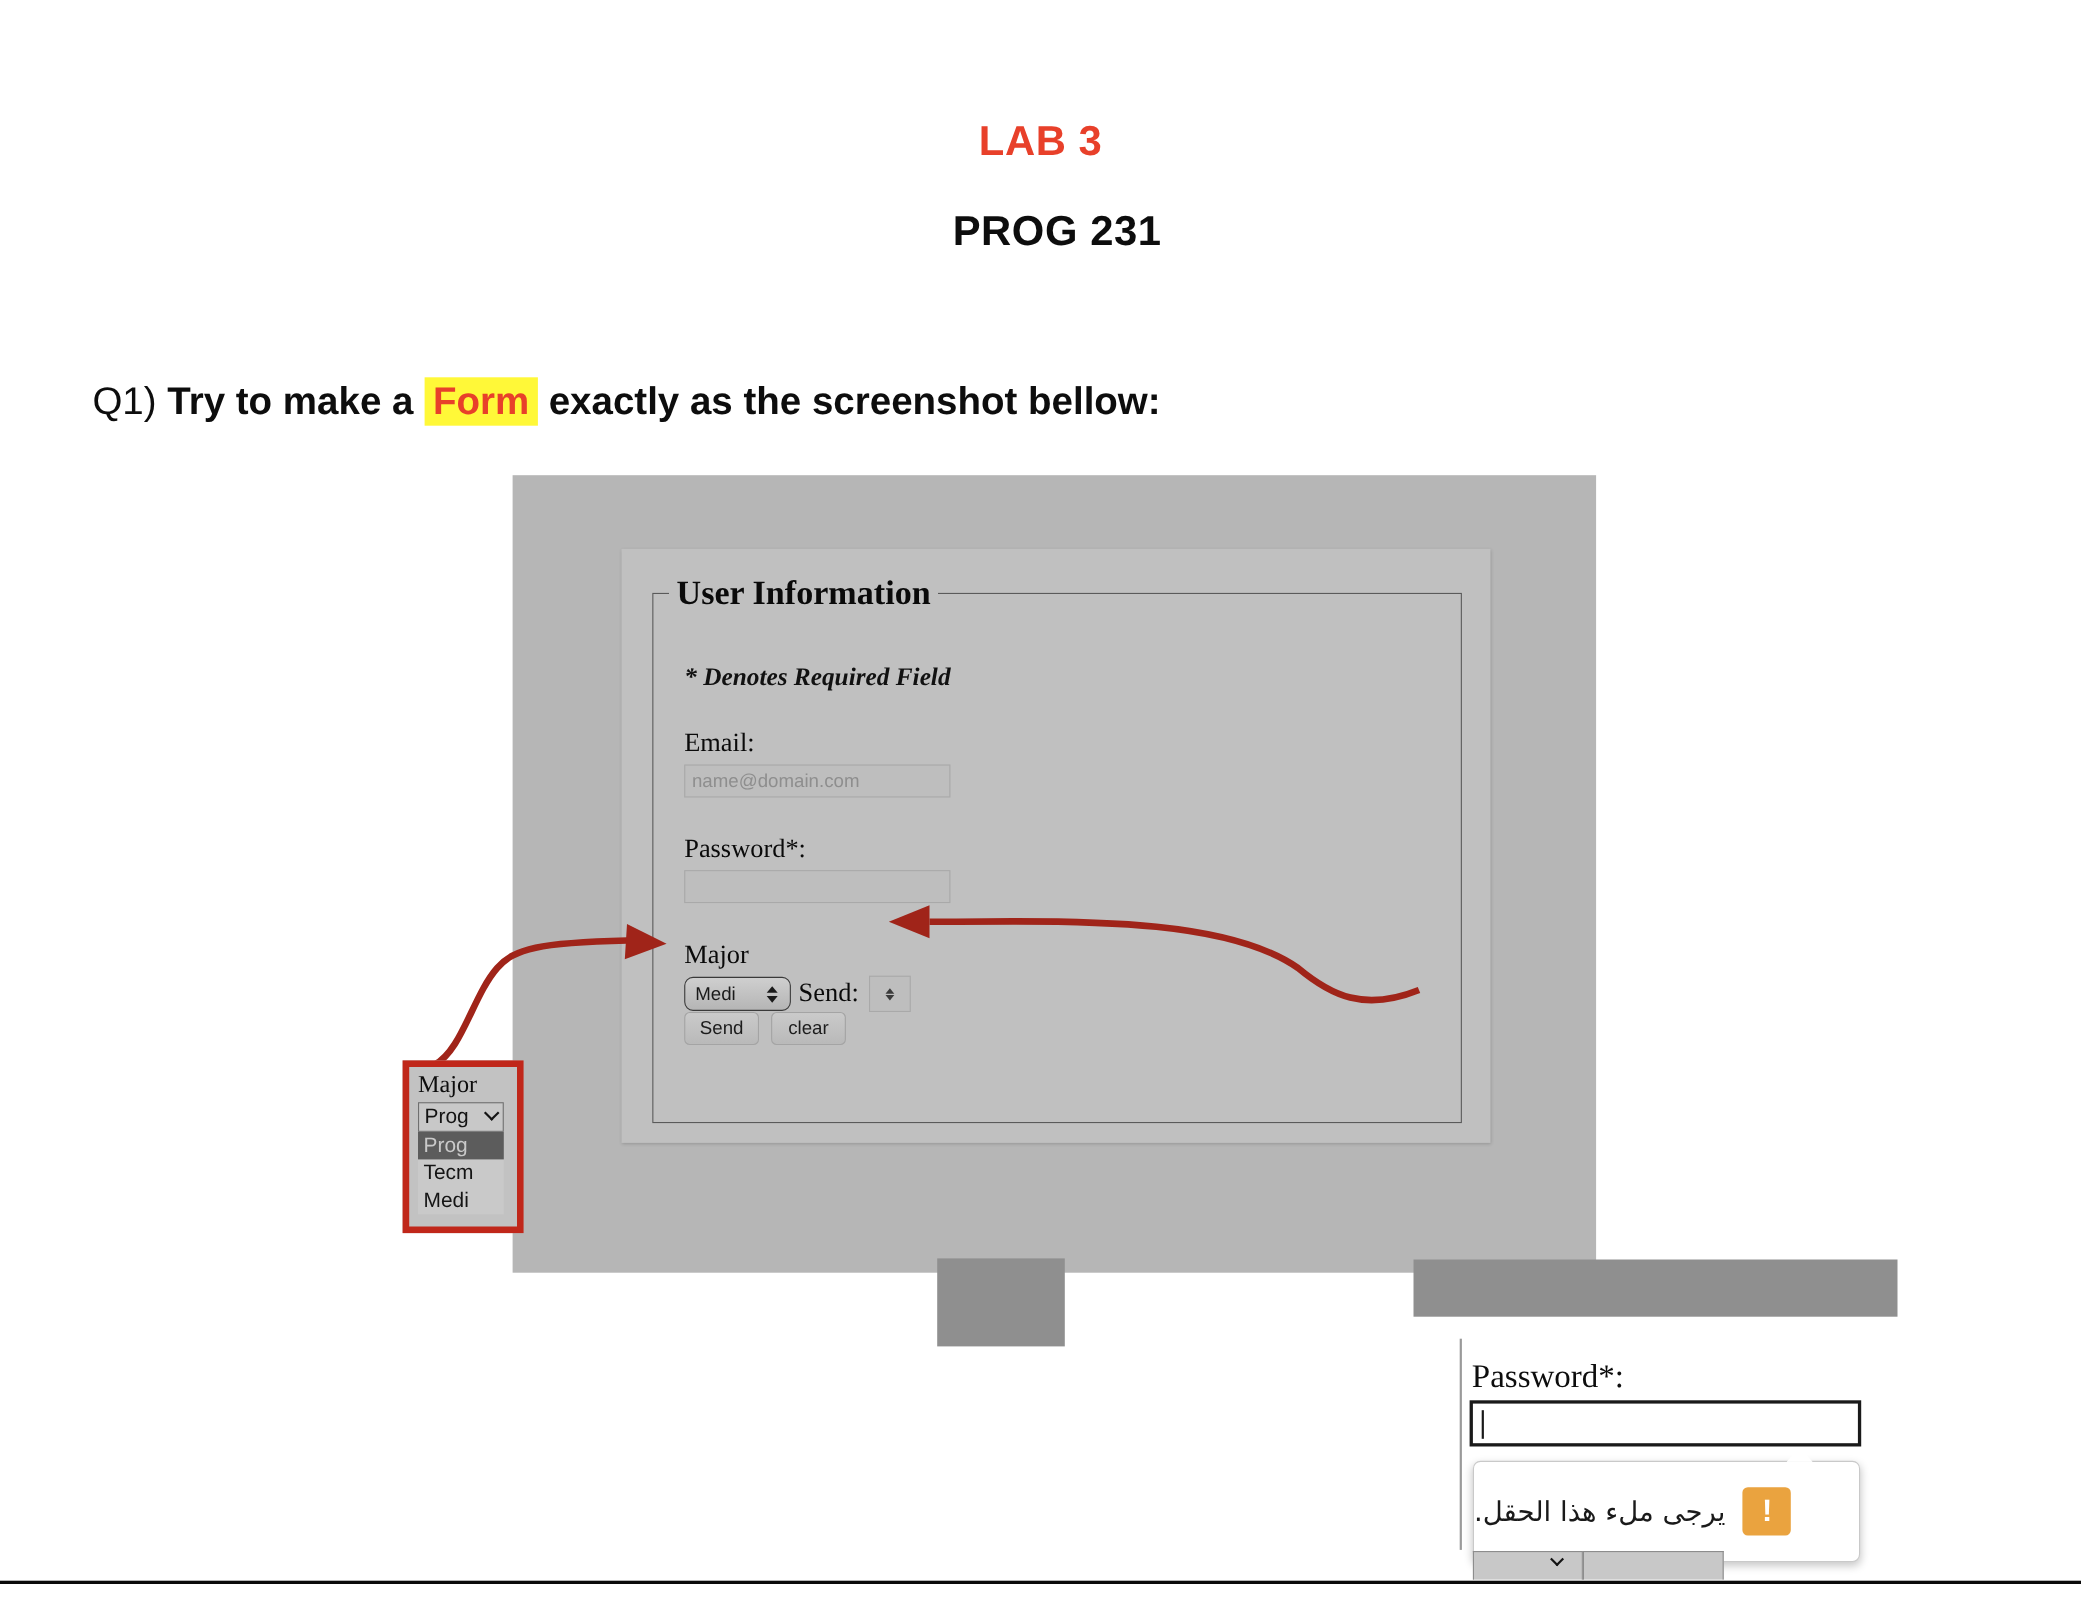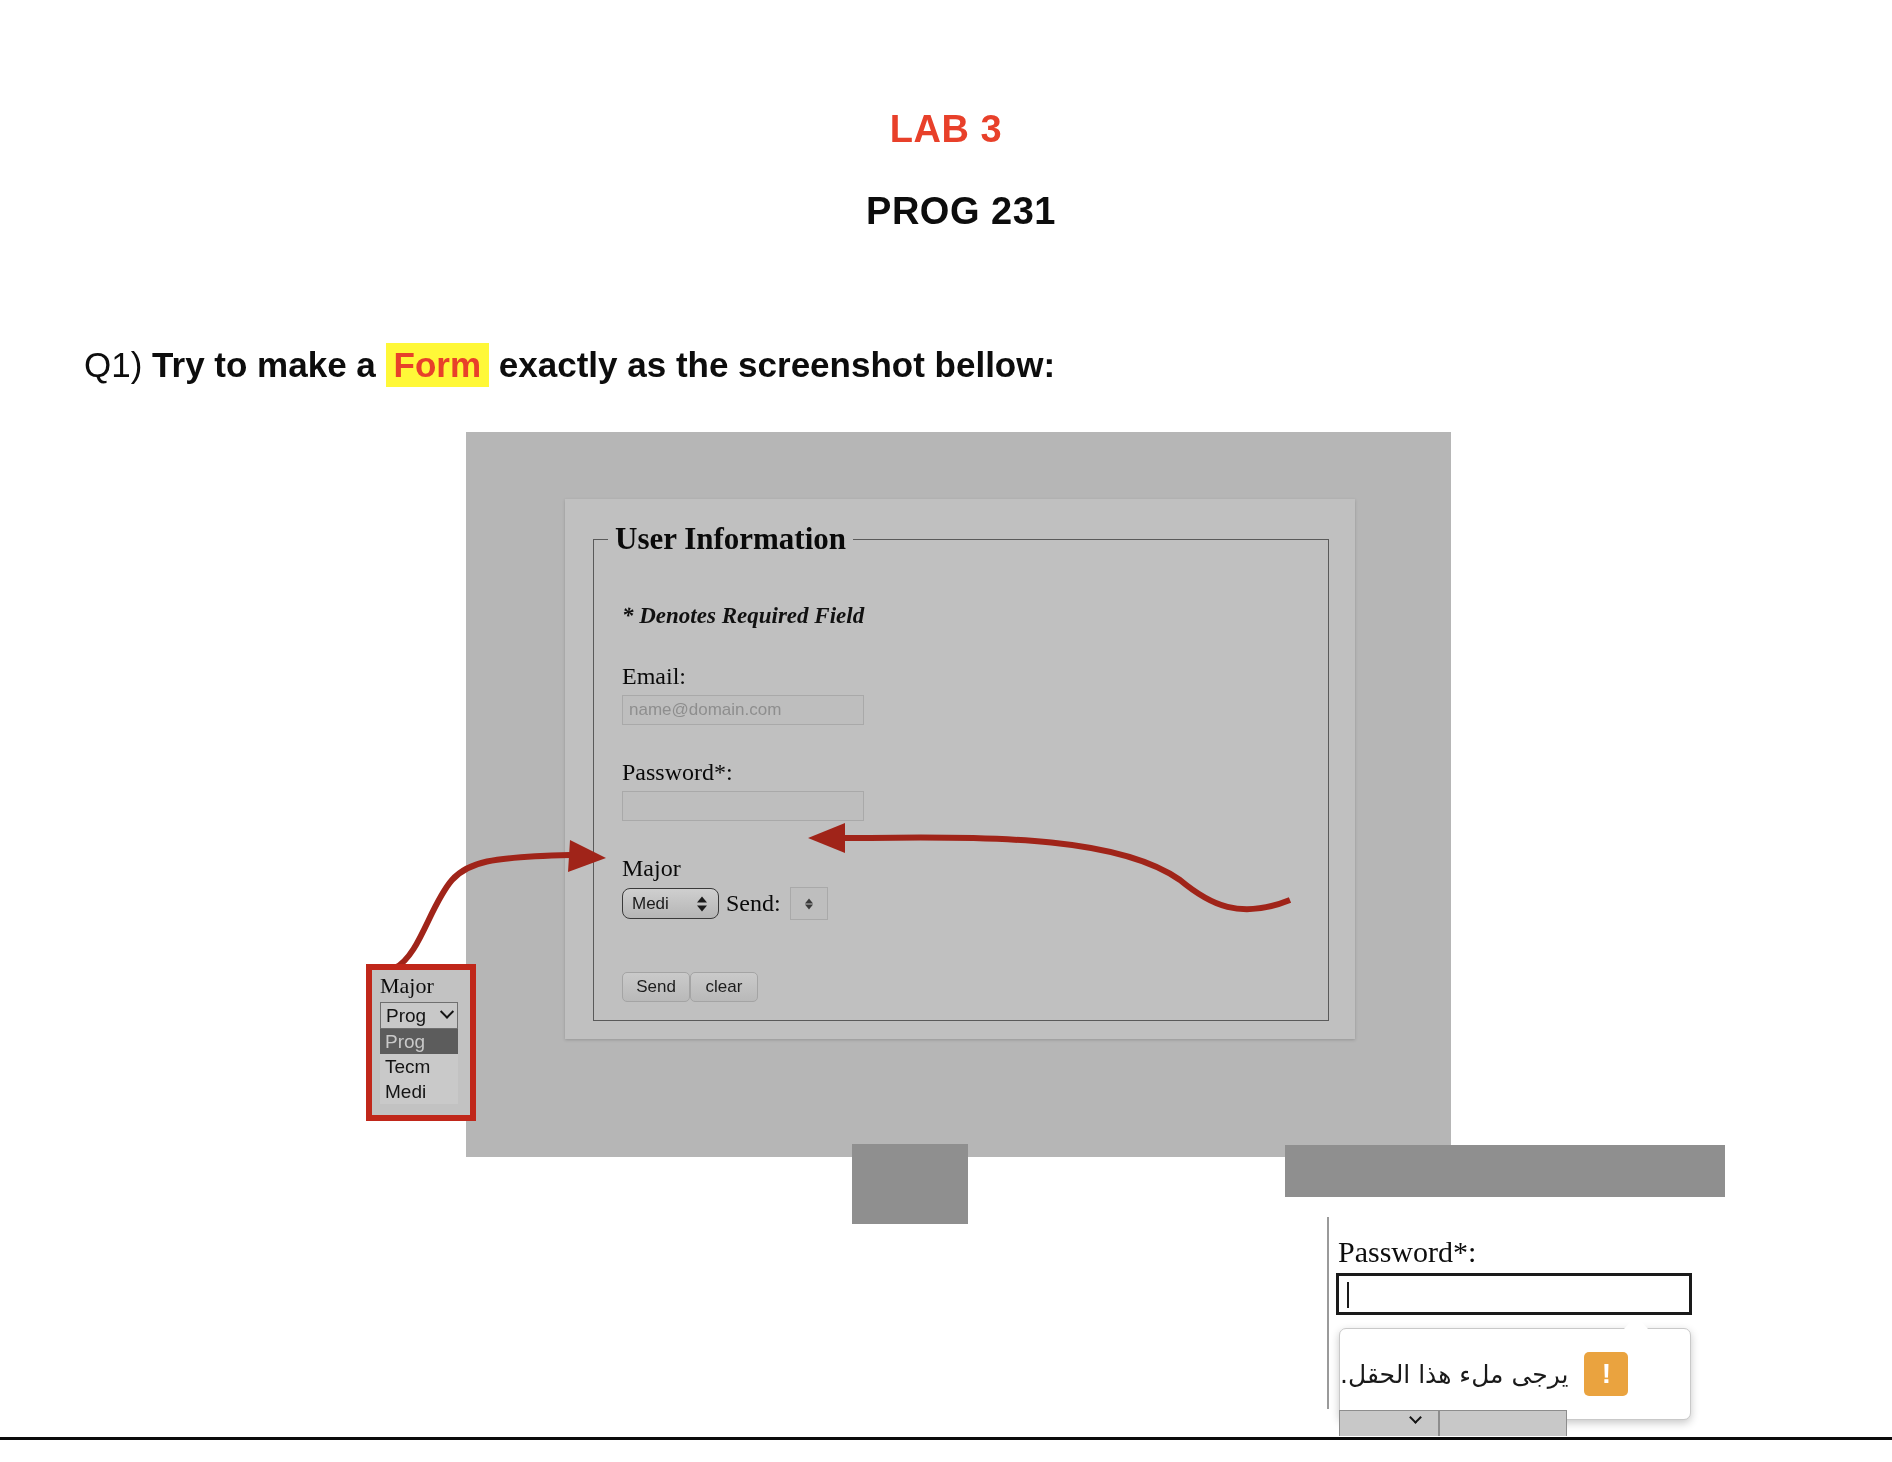--- a/index.html
+++ b/index.html
@@ -133,21 +133,21 @@
     transform: translate(-50%,-50%);
     display: flex; flex-direction: column; align-items: center;
     gap: 1px;
   }
   .num-arrows .tri-up, .num-arrows .tri-down {
     border-left-width: 4px; border-right-width: 4px;
   }
   .num-arrows .tri-up { border-bottom-width: 5px; border-bottom-color: #3b3b3b; }
   .num-arrows .tri-down { border-top-width: 5px; border-top-color: #3b3b3b; }
 
-  .btn-row { margin-top: 52px; display: flex; }
+  .btn-row { display: flex; gap: 11px; }
   .form-btn {
     min-width: 68px; height: 30px;
     background: linear-gradient(#cacaca, #b9b9b9);
     border: 1px solid #a4a4a4;
     border-radius: 5px;
     font-family: "Liberation Sans", sans-serif;
     font-size: 17px; color: #1c1c1c;
     padding: 0 12px;
   }
 

